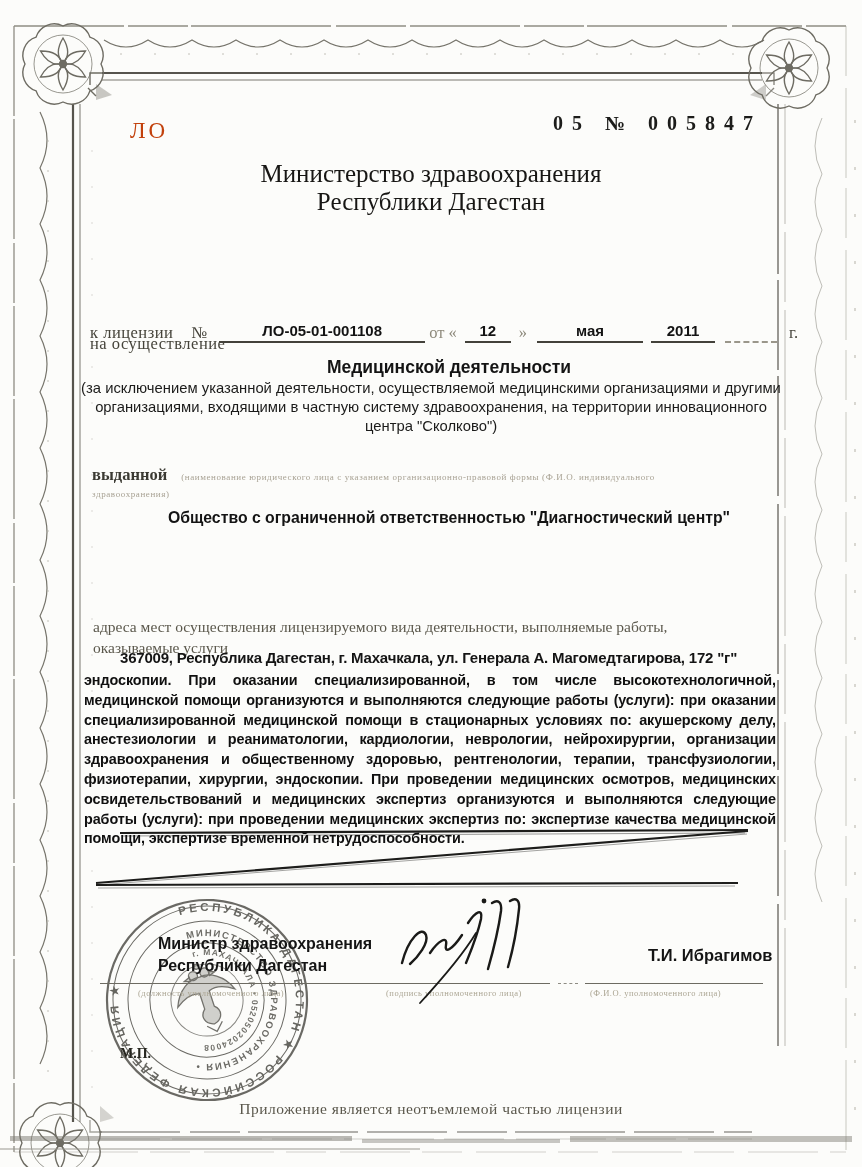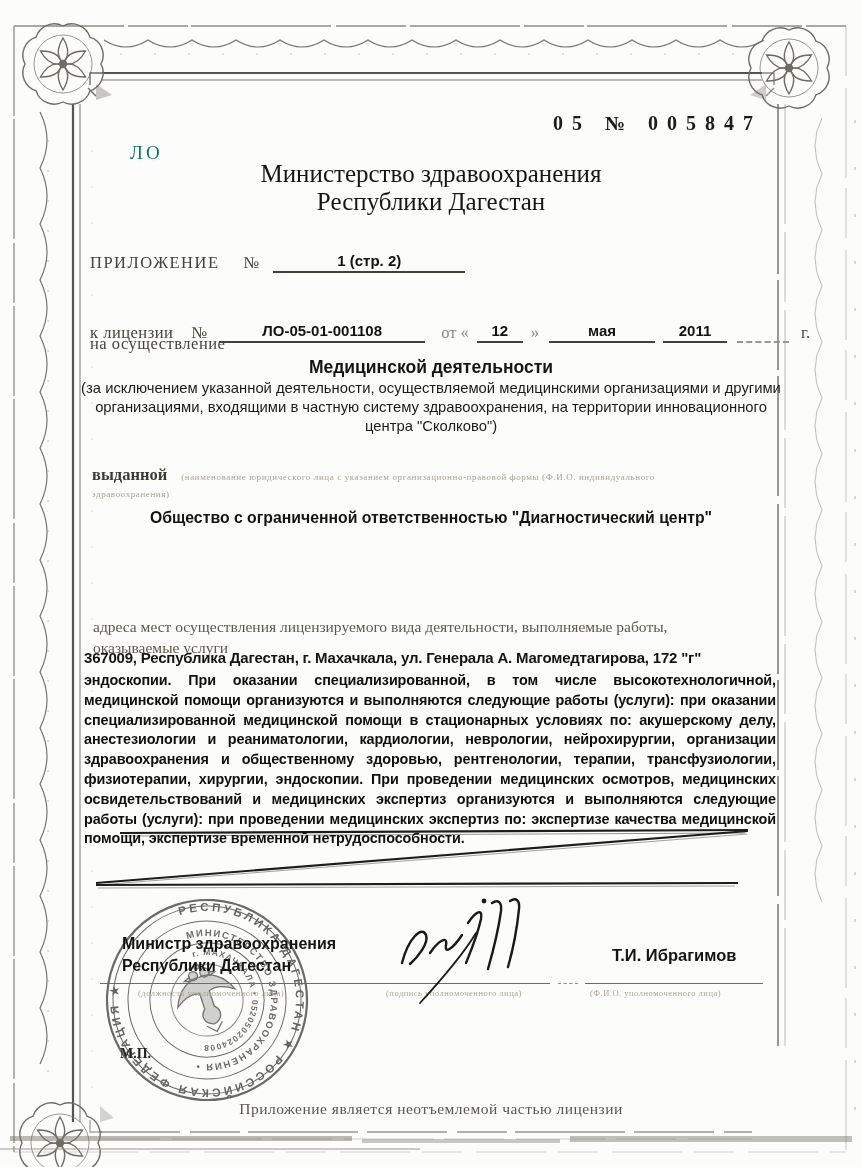--- a/index.html
+++ b/index.html
@@ -1,20 +1,20 @@
 <!DOCTYPE html>
 <html><head>
 <meta charset="utf-8">
 <style>
   html,body{margin:0;padding:0;background:#e8e8e4;}
   .page{position:relative;width:862px;height:1167px;margin:0 auto;background:#fcfcfa;
         font-family:"Liberation Serif",serif;color:#222;overflow:hidden;}
   .abs{position:absolute;}
   .z1{z-index:1}.z2{z-index:2}.z3{z-index:3}.z4{z-index:4}
-  .typed{font-family:"Liberation Sans",sans-serif;font-weight:bold;color:#141414;}
+  .typed{font-family:"Liberation Sans",sans-serif;font-weight:bold;color:#141414;padding-left:36px;}
   .form-label{color:#45433a;font-size:16.5px;letter-spacing:1.5px;}
   .faded{color:#8d897b;}
   .fill{display:inline-block;border-bottom:2px solid #43413a;text-align:center;
         font-family:"Liberation Sans",sans-serif;font-weight:bold;font-size:15px;
         color:#131313;padding-bottom:2px;vertical-align:bottom;white-space:nowrap;}
   .dashcell{display:inline-block;border-bottom:2px dashed #9a968a;vertical-align:bottom;height:14px;}
   .row{white-space:nowrap;}
   .center{left:0;right:0;text-align:center;}
   .tinycap{font-size:9px;color:#a8a294;letter-spacing:0.6px;font-family:"Liberation Serif",serif;}
   .sigline{border-top:1.6px solid #6d6b62;height:0;}
@@ -72,39 +72,34 @@
     <use href="#rosette" transform="translate(63,64)"></use>
     <use href="#rosette" transform="translate(789,68)"></use>
     <use href="#rosette" transform="translate(60,1143)"></use>
 
     <path d="M48,140 V1100" stroke="#b5b2a8" stroke-width="0.8" stroke-dasharray="2 28"></path>
     <path d="M92,150 V1090" stroke="#b5b2a8" stroke-width="0.8" stroke-opacity="0.6" stroke-dasharray="2 34"></path>
     <path d="M120,54 H740" stroke="#b5b2a8" stroke-width="0.8" stroke-dasharray="2 32"></path>
     <path d="M855,120 V1150" stroke="#b5b2a8" stroke-width="1" stroke-dasharray="3 44"></path>
   </svg>
 
-  <div class="abs z3" style="left:130px;top:118px;font-size:19px;letter-spacing:3px;color:#0f766e;margin-top:24px;">ЛО</div>
+  <div class="abs z3" style="left:130px;top:118px;font-size:23px;letter-spacing:3px;color:#c2410c;">ЛО</div>
   <div class="abs z3" style="left:553px;top:112px;font-size:20px;font-weight:bold;letter-spacing:9px;color:#1c1c1a;">05 № 005847</div>
 
   <div class="abs center z3" style="top:160px;font-weight:normal;font-size:25px;line-height:28px;color:#171614;">
     <div>Министерство здравоохранения</div>
     <div>Республики Дагестан</div>
   </div>
 
-  <div class="abs row z3" style="left:90px;top:252px;">
-    <span class="form-label">ПРИЛОЖЕНИЕ</span>
-    <span class="form-label" style="margin-left:20px;letter-spacing:0;">№</span>
-    <span class="fill" style="width:192px;margin-left:10px;">1 (стр. 2)</span>
-  </div>
 
   <div class="abs row z3" style="left:90px;top:297px;">
     <span class="form-label" style="letter-spacing:0.5px;">к лицензии</span>
     <span class="form-label" style="margin-left:14px;letter-spacing:0;">№</span>
     <span class="fill" style="width:206px;margin-left:8px;">ЛО-05-01-001108</span>
-    <span class="form-label faded" style="margin-left:12px;letter-spacing:0;">от «</span>
+    <span class="form-label faded" style="margin-left:0;letter-spacing:0;">от «</span>
     <span class="fill" style="width:46px;margin-left:4px;margin-top:25px;">12</span>
     <span class="form-label faded" style="margin-left:4px;letter-spacing:0;">»</span>
     <span class="fill" style="width:106px;margin-left:6px;">мая</span>
     <span class="fill" style="width:64px;margin-left:4px;">2011</span>
     <span class="dashcell" style="width:52px;margin-left:6px;"></span>
     <span class="form-label" style="margin-left:8px;letter-spacing:0;">г.</span>
   </div>
 
   <div class="abs z3 form-label" style="left:90px;top:334px;letter-spacing:0.5px;">на осуществление</div>
 

